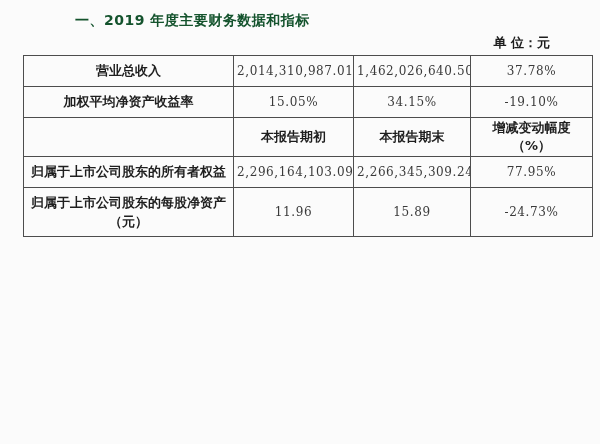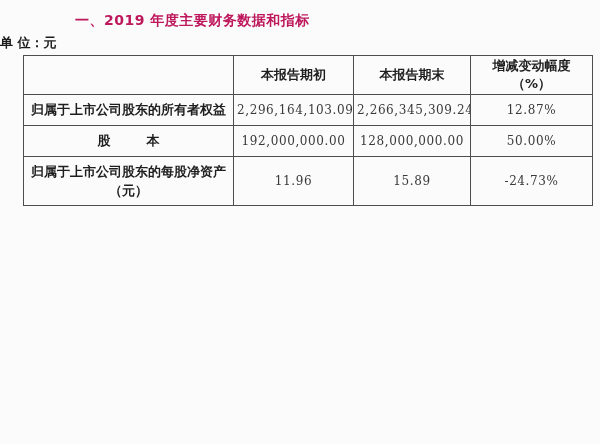--- a/index.html
+++ b/index.html
@@ -17,29 +17,30 @@
   .page {
     width: 600px;
     height: 444px;
     position: relative;
   }
   .doc-title {
     margin: 11px 0 0 75px;
     font-size: 14px;
     line-height: 18px;
     font-weight: bold;
-    color: #be185d;
+    color: #14532d;
     letter-spacing: 0.5px;
     font-family: "DejaVu Sans", sans-serif;
   }
   .unit-line {
     box-sizing: border-box;
     width: 592px;
     margin-top: 5px;
     padding-right: 42px;
+    text-align: right;
     font-size: 13px;
     line-height: 17px;
     font-weight: bold;
     color: #1c1c1c;
     font-family: "DejaVu Sans", sans-serif;
   }
   table.fin {
     border-collapse: collapse;
     table-layout: fixed;
     width: 569px;
@@ -95,47 +96,53 @@
   <table class="fin">
     <colgroup>
       <col style="width:210px">
       <col style="width:120px">
       <col style="width:117px">
       <col style="width:122px">
     </colgroup>
     <tbody>
 
 
+      <tr class="data">
+        <td class="label-cell">营业总收入</td>
+        <td class="value-cell">2,014,310,987.01</td>
+        <td class="value-cell">1,462,026,640.50</td>
+        <td class="value-cell">37.78%</td>
+      </tr>
 
 
 
 
 
+      <tr class="data">
+        <td class="label-cell">加权平均净资产收益率</td>
+        <td class="value-cell">15.05%</td>
+        <td class="value-cell">34.15%</td>
+        <td class="value-cell">-19.10%</td>
+      </tr>
 
       <tr class="hdr">
         <td class="head-cell"></td>
         <td class="head-cell">本报告期初</td>
         <td class="head-cell">本报告期末</td>
         <td class="head-cell">增减变动幅度（%）</td>
       </tr>
 
 
       <tr class="data">
         <td class="label-cell">归属于上市公司股东的所有者权益</td>
         <td class="value-cell">2,296,164,103.09</td>
         <td class="value-cell">2,266,345,309.24</td>
-        <td class="value-cell">12.87%</td>
+        <td class="value-cell">77.95%</td>
       </tr>
 
-      <tr class="data">
-        <td class="label-cell">股        本</td>
-        <td class="value-cell">192,000,000.00</td>
-        <td class="value-cell">128,000,000.00</td>
-        <td class="value-cell">50.00%</td>
-      </tr>
 
       <tr class="tall">
         <td class="label-cell label-left">归属于上市公司股东的每股净资产（元）</td>
         <td class="value-cell">11.96</td>
         <td class="value-cell">15.89</td>
         <td class="value-cell">-24.73%</td>
       </tr>
 
     </tbody>
   </table>

